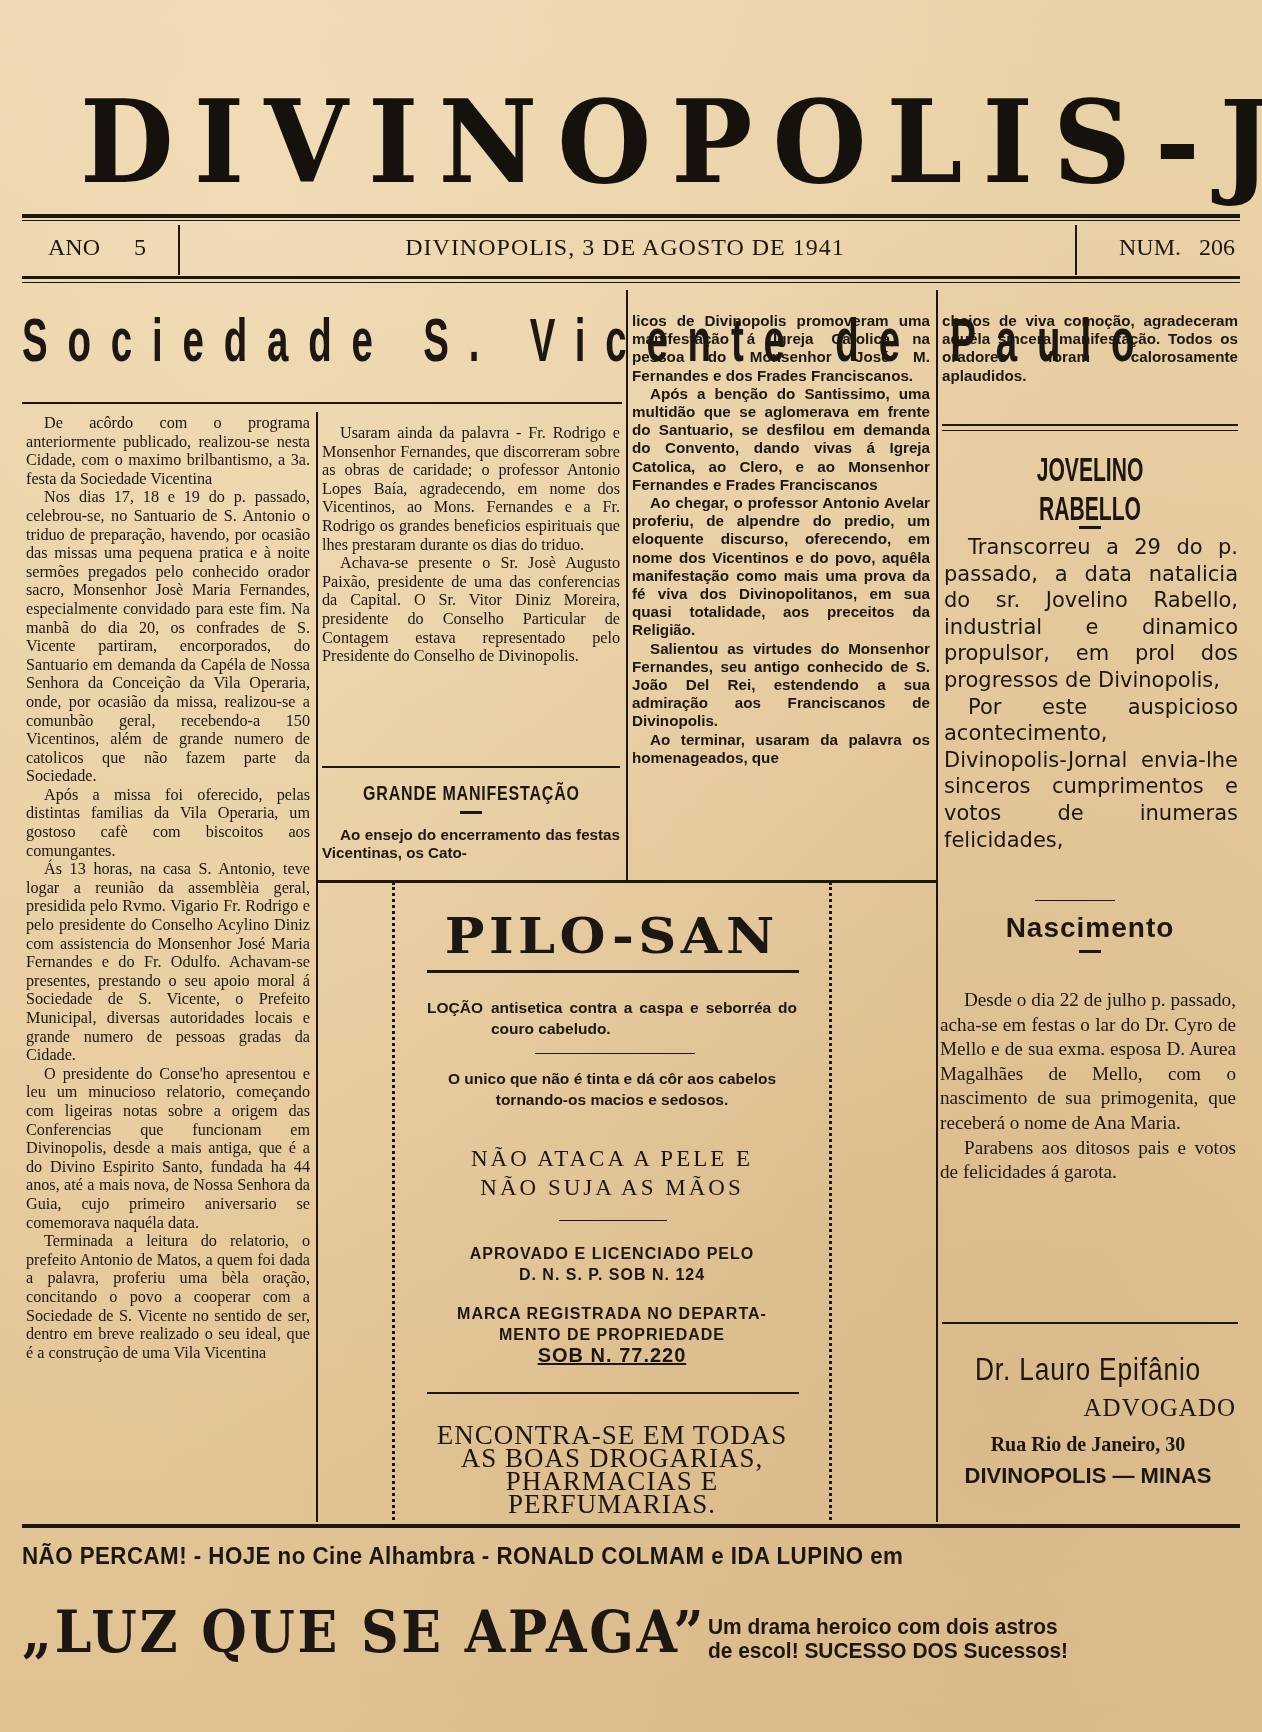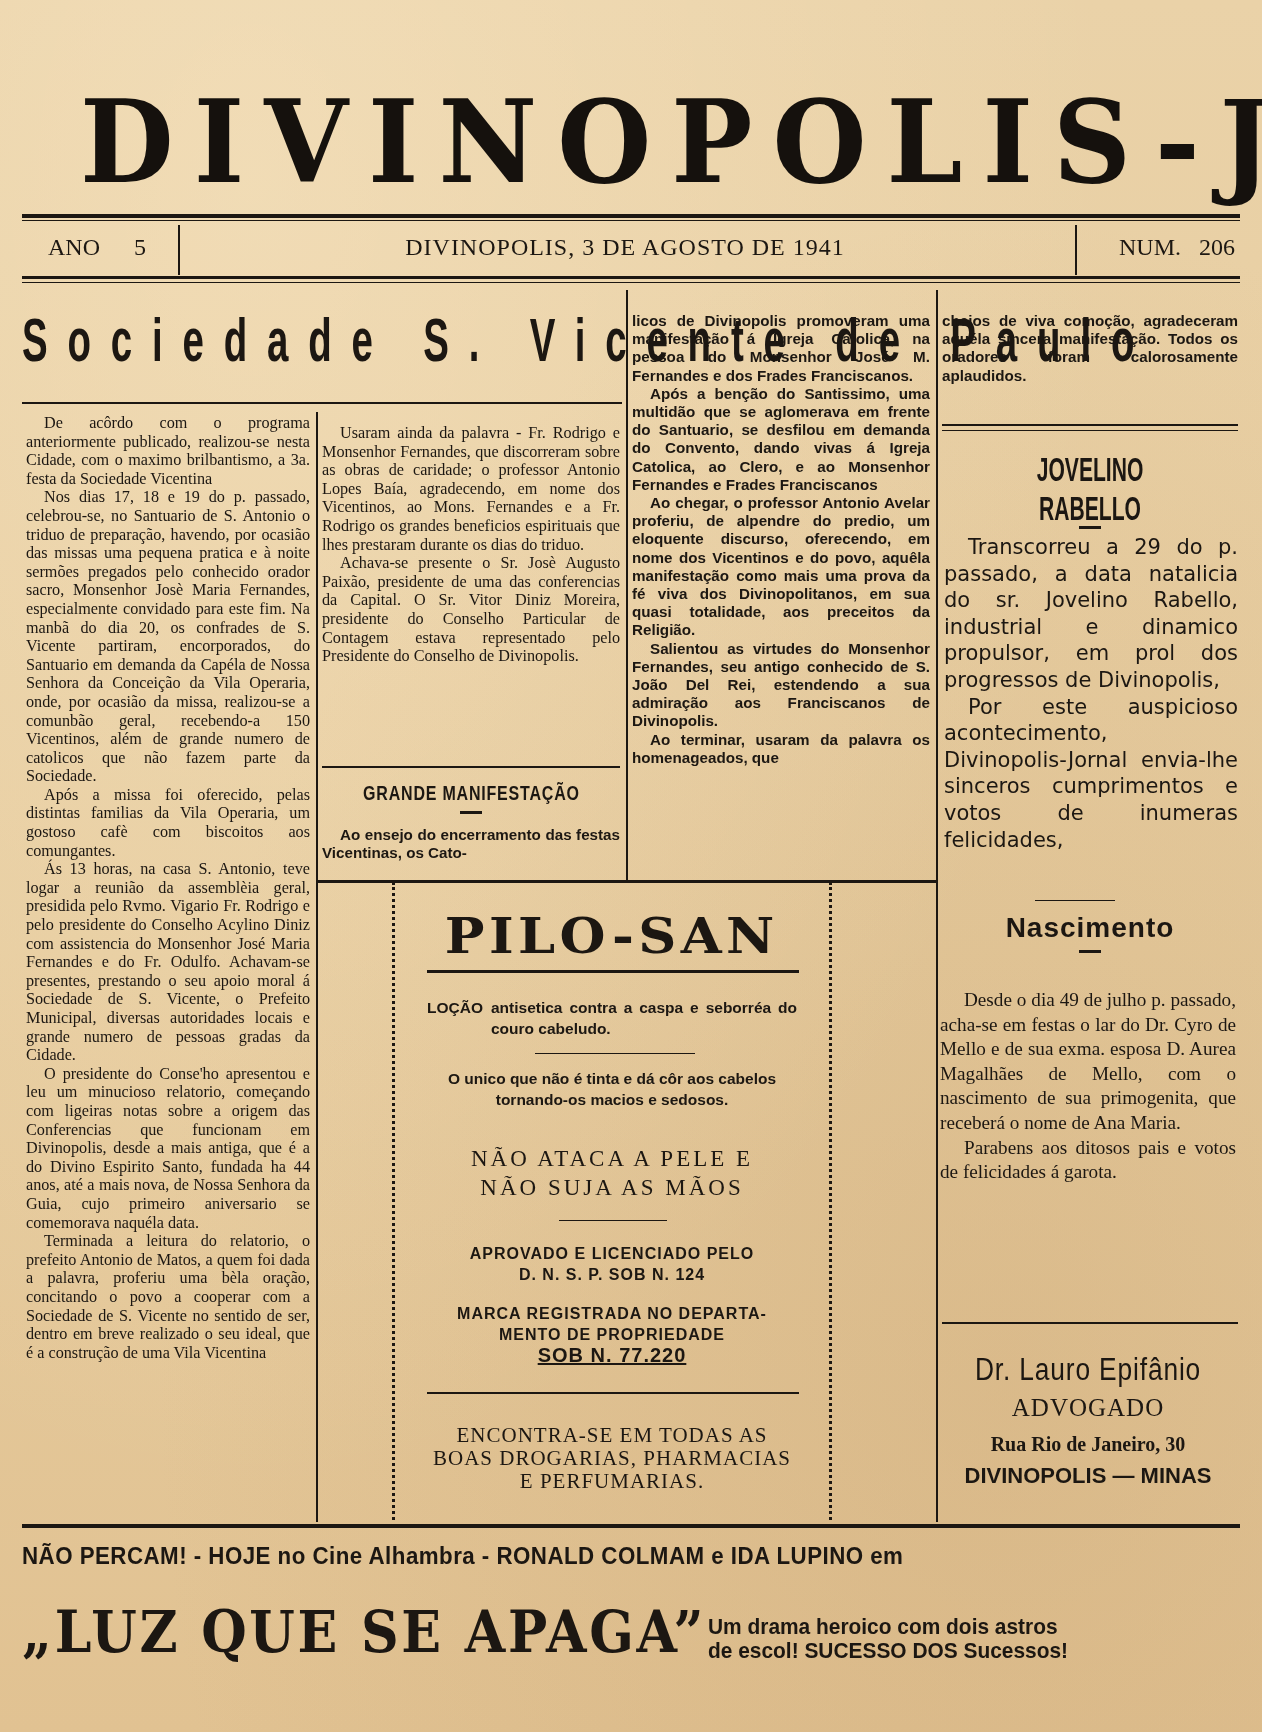--- a/index.html
+++ b/index.html
@@ -107,28 +107,28 @@
   <p>Transcorreu a 29 do p. passado, a data natalicia do sr. Jovelino Rabello, industrial e dinamico propulsor, em prol dos progressos de Divinopolis,</p>
   <p>Por este auspicioso acontecimento, Divinopolis-Jornal envia-lhe sinceros cumprimentos e votos de inumeras felicidades,</p>
 </div>
 <div class="rule" style="left:1035px;top:900px;width:80px;height:1px;"></div>
 
 <div class="abs center" style="left:942px;top:912px;width:296px;">
   <span class="condensed" style="font-size:28px;letter-spacing:1px;">Nascimento</span>
   <div class="dash"></div>
 </div>
 <div class="abs nasc" style="left:940px;top:988px;width:296px;text-align:justify;">
-  <p>Desde o dia 49 de julho p. passado, acha-se em festas o lar do Dr. Cyro de Mello e de sua exma. esposa D. Aurea Magalhães de Mello, com o nascimento de sua primogenita, que receberá o nome de Ana Maria.</p>
+  <p>Desde o dia 22 de julho p. passado, acha-se em festas o lar do Dr. Cyro de Mello e de sua exma. esposa D. Aurea Magalhães de Mello, com o nascimento de sua primogenita, que receberá o nome de Ana Maria.</p>
   <p>Parabens aos ditosos pais e votos de felicidades á garota.</p>
 </div>
 <div class="rule" style="left:942px;top:1322px;width:296px;height:2px;"></div>
 
 <div class="abs center" style="left:940px;top:1350px;width:296px;">
   <div class="sans" style="font-size:31px;transform:scaleX(0.85);letter-spacing:1px;line-height:40px;">Dr. Lauro Epifânio</div>
-  <div style="font-size:25px;line-height:36px;letter-spacing:1px;">ADVOGADO</div>
+  <div style="font-size:25px;line-height:36px;letter-spacing:1px;text-align:right;">ADVOGADO</div>
   <div style="font-size:20px;font-weight:bold;line-height:36px;">Rua Rio de Janeiro, 30</div>
   <div class="sans-b" style="font-size:22px;line-height:28px;">DIVINOPOLIS — MINAS</div>
 </div>
 
 <div class="rule" style="left:318px;top:880px;width:618px;height:3px;"></div>
 <div class="abs ad-box">
   <div class="center" style="margin-top:26px;">
     <span style="font-family:'DejaVu Serif',serif;font-weight:bold;font-size:48px;letter-spacing:4px;display:inline-block;transform:scaleX(1.1);">PILO-SAN</span>
   </div>
   <div class="rule" style="position:relative;left:32px;width:372px;height:3px;margin-top:6px;"></div>
@@ -140,21 +140,21 @@
   <div class="sans-b" style="margin:14px 32px 0 32px;font-size:15.5px;line-height:21px;text-align:center;">O unico que não é tinta e dá côr aos cabelos tornando-os macios e sedosos.</div>
   <div class="center big-serif" style="margin-top:34px;">NÃO ATACA A PELE E</div>
   <div class="center big-serif">NÃO SUJA AS MÃOS</div>
   <div class="rule" style="position:relative;left:164px;width:108px;height:1px;margin-top:18px;"></div>
   <div class="center sans-b" style="margin-top:22px;font-size:16px;line-height:21px;letter-spacing:1px;">APROVADO E LICENCIADO PELO</div>
   <div class="center sans-b" style="font-size:16px;line-height:21px;letter-spacing:1px;">D. N. S. P. SOB N. 124</div>
   <div class="center sans-b" style="margin-top:18px;font-size:16px;line-height:21px;letter-spacing:1px;">MARCA REGISTRADA NO DEPARTA-</div>
   <div class="center sans-b" style="font-size:16px;line-height:21px;letter-spacing:1px;">MENTO DE PROPRIEDADE</div>
   <div class="center sans-b" style="font-size:20px;line-height:21px;letter-spacing:1px;text-decoration:underline;">SOB N. 77.220</div>
   <div class="rule" style="position:relative;left:32px;width:372px;height:2px;margin-top:26px;"></div>
-  <div class="center" style="margin:30px 34px 4px 34px;font-size:21px;line-height:23px;letter-spacing:1px;">ENCONTRA-SE EM TODAS AS BOAS DROGARIAS, PHARMACIAS E PERFUMARIAS.</div>
+  <div class="center" style="margin:30px 34px 4px 34px;font-size:27px;line-height:23px;letter-spacing:1px;">ENCONTRA-SE EM TODAS AS BOAS DROGARIAS, PHARMACIAS E PERFUMARIAS.</div>
 </div>
 
 <div class="rule" style="left:22px;top:1524px;width:1218px;height:4px;"></div>
 <div class="abs" style="left:22px;top:1542px;width:1220px;white-space:nowrap;">
   <span class="condensed" style="font-size:24px;transform:scaleX(0.93);transform-origin:left top;letter-spacing:0.5px;">NÃO PERCAM! - HOJE no Cine Alhambra - RONALD COLMAM e IDA LUPINO em</span>
 </div>
 <div class="abs" style="left:22px;top:1598px;white-space:nowrap;">
   <span style="font-family:'DejaVu Serif',serif;font-weight:bold;font-size:58px;letter-spacing:3px;display:inline-block;transform:scaleX(0.9);transform-origin:left top;">„LUZ QUE SE APAGA”</span>
 </div>
 <div class="abs" style="left:708px;top:1610px;width:530px;">

